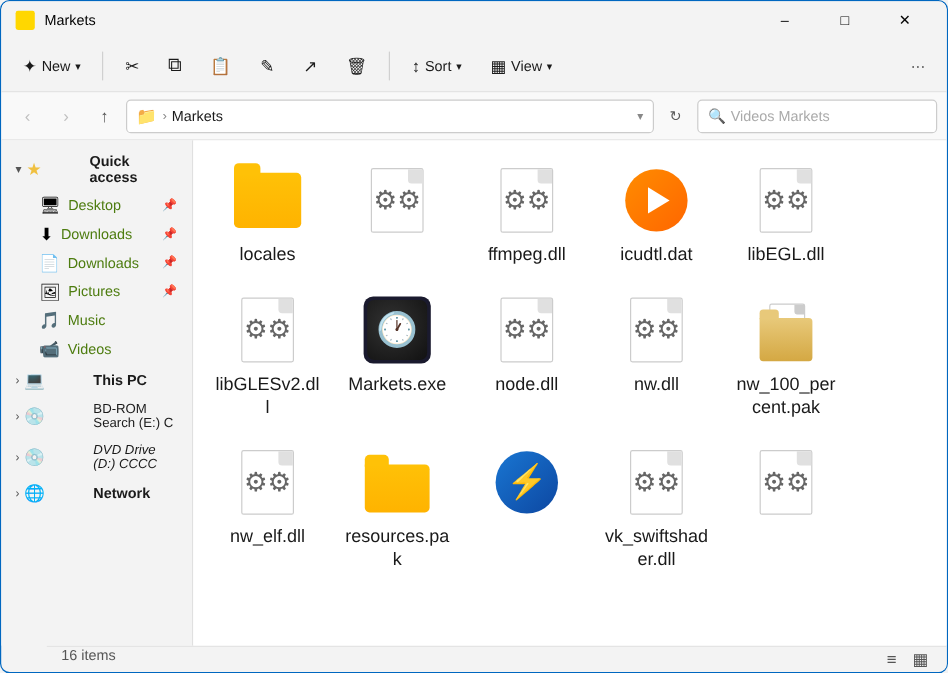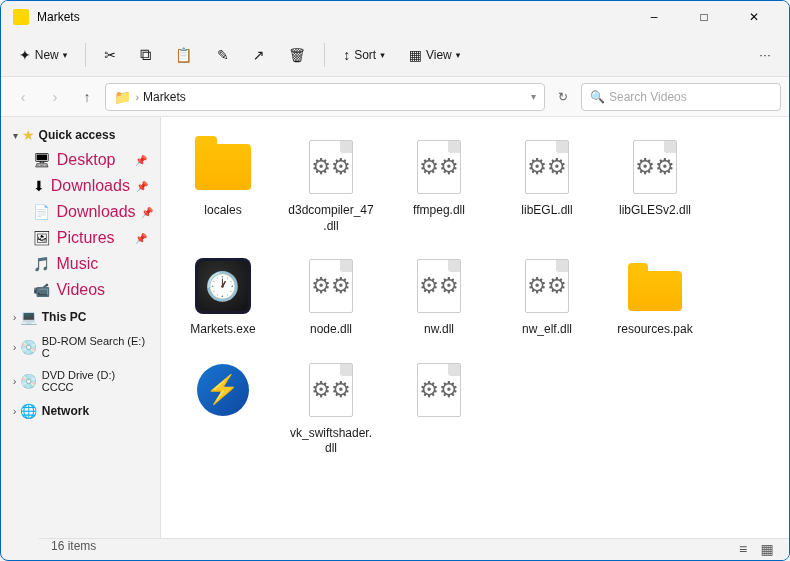--- a/index.html
+++ b/index.html
@@ -181,36 +181,37 @@
       gap: 4px;
     }
     .sidebar-chevron {
       font-size: 10px;
       color: #555;
     }
     .sidebar-section-label {
       font-size: 12px;
       font-weight: 600;
       color: #1a1a1a;
+      margin-left: 36px;
     }
     .sidebar-item {
       display: flex;
       align-items: center;
       padding: 4px 8px 4px 28px;
       cursor: pointer;
       border-radius: 4px;
       margin: 0 4px;
       gap: 6px;
     }
     .sidebar-item-icon {
       font-size: 14px;
     }
     .sidebar-item-label {
-      font-size: 16px;
-      color: #be185d;
+      font-size: 12px;
+      color: #4d7c0f;
       flex: 1;
     }
     .sidebar-item-pin {
       font-size: 10px;
       color: #0067c0;
     }
 
     .file-area {
       flex: 1;
       background: white;
@@ -234,21 +235,21 @@
     }
     .file-item-icon {
       width: 64px;
       height: 64px;
       display: flex;
       align-items: center;
       justify-content: center;
       position: relative;
     }
     .file-item-name {
-      font-size: 12px;
+      font-size: 15px;
       color: #1a1a1a;
       margin-top: 4px;
       word-break: break-word;
       line-height: 1.3;
     }
 
     
     .folder-icon {
       width: 56px;
       height: 46px;
@@ -494,21 +495,21 @@
   <div class="nav-btn">↑</div>
   <div class="address-path">
     <span class="address-folder-icon">📁</span>
     <span style="color:#888;font-size:11px;">›</span>
     <span class="address-text">Markets</span>
     <span class="address-chevron">▾</span>
   </div>
   <div class="refresh-btn">↻</div>
   <div class="search-box">
     <span style="font-size:12px;">🔍</span>
-    <span style="color:#aaa;">Search Videos</span>
+    <span style="color:#aaa;">Videos Markets</span>
   </div>
 </div>
 
 <div class="main-content">
 
   <div class="sidebar">
 
     <div class="sidebar-section">
       <div class="sidebar-section-header">
         <span class="sidebar-chevron">▾</span>
@@ -558,21 +559,21 @@
         <span class="sidebar-chevron">›</span>
         <span style="font-size:14px;">💿</span>
         <span class="sidebar-section-label" style="font-weight:normal;font-size:11px;">BD-ROM Search (E:) C</span>
       </div>
     </div>
 
     <div class="sidebar-section">
       <div class="sidebar-section-header">
         <span class="sidebar-chevron">›</span>
         <span style="font-size:14px;">💿</span>
-        <span class="sidebar-section-label" style="font-weight:normal;font-size:11px;">DVD Drive (D:) CCCC</span>
+        <span class="sidebar-section-label" style="font-weight:normal;font-size:11px;font-style:italic;">DVD Drive (D:) CCCC</span>
       </div>
     </div>
 
     <div class="sidebar-section">
       <div class="sidebar-section-header">
         <span class="sidebar-chevron">›</span>
         <span style="font-size:14px;">🌐</span>
         <span class="sidebar-section-label">Network</span>
       </div>
     </div>
@@ -587,32 +588,39 @@
         </div>
         <span class="file-item-name">locales</span>
       </div>
 
       <div class="file-item">
         <div class="file-item-icon">
           <div class="dll-icon">
             <span class="dll-gear">⚙⚙</span>
           </div>
         </div>
-        <span class="file-item-name">d3dcompiler_47.dll</span>
       </div>
 
       <div class="file-item">
         <div class="file-item-icon">
           <div class="dll-icon">
             <span class="dll-gear">⚙⚙</span>
           </div>
         </div>
         <span class="file-item-name">ffmpeg.dll</span>
       </div>
 
+      <div class="file-item">
+        <div class="file-item-icon">
+          <div class="media-icon">
+            <div class="play-triangle"></div>
+          </div>
+        </div>
+        <span class="file-item-name">icudtl.dat</span>
+      </div>
 
       <div class="file-item">
         <div class="file-item-icon">
           <div class="dll-icon">
             <span class="dll-gear">⚙⚙</span>
           </div>
         </div>
         <span class="file-item-name">libEGL.dll</span>
       </div>
 
@@ -647,20 +655,29 @@
 
       <div class="file-item">
         <div class="file-item-icon">
           <div class="dll-icon">
             <span class="dll-gear">⚙⚙</span>
           </div>
         </div>
         <span class="file-item-name">nw.dll</span>
       </div>
 
+      <div class="file-item">
+        <div class="file-item-icon" style="position:relative;width:64px;height:64px;">
+          <div class="pak-icon" style="position:absolute;top:8px;left:10px;">
+            <div class="pak-doc"></div>
+            <div class="pak-folder"></div>
+          </div>
+        </div>
+        <span class="file-item-name">nw_100_percent.pak</span>
+      </div>
 
 
       <div class="file-item">
         <div class="file-item-icon">
           <div class="dll-icon">
             <span class="dll-gear">⚙⚙</span>
           </div>
         </div>
         <span class="file-item-name">nw_elf.dll</span>
       </div>

